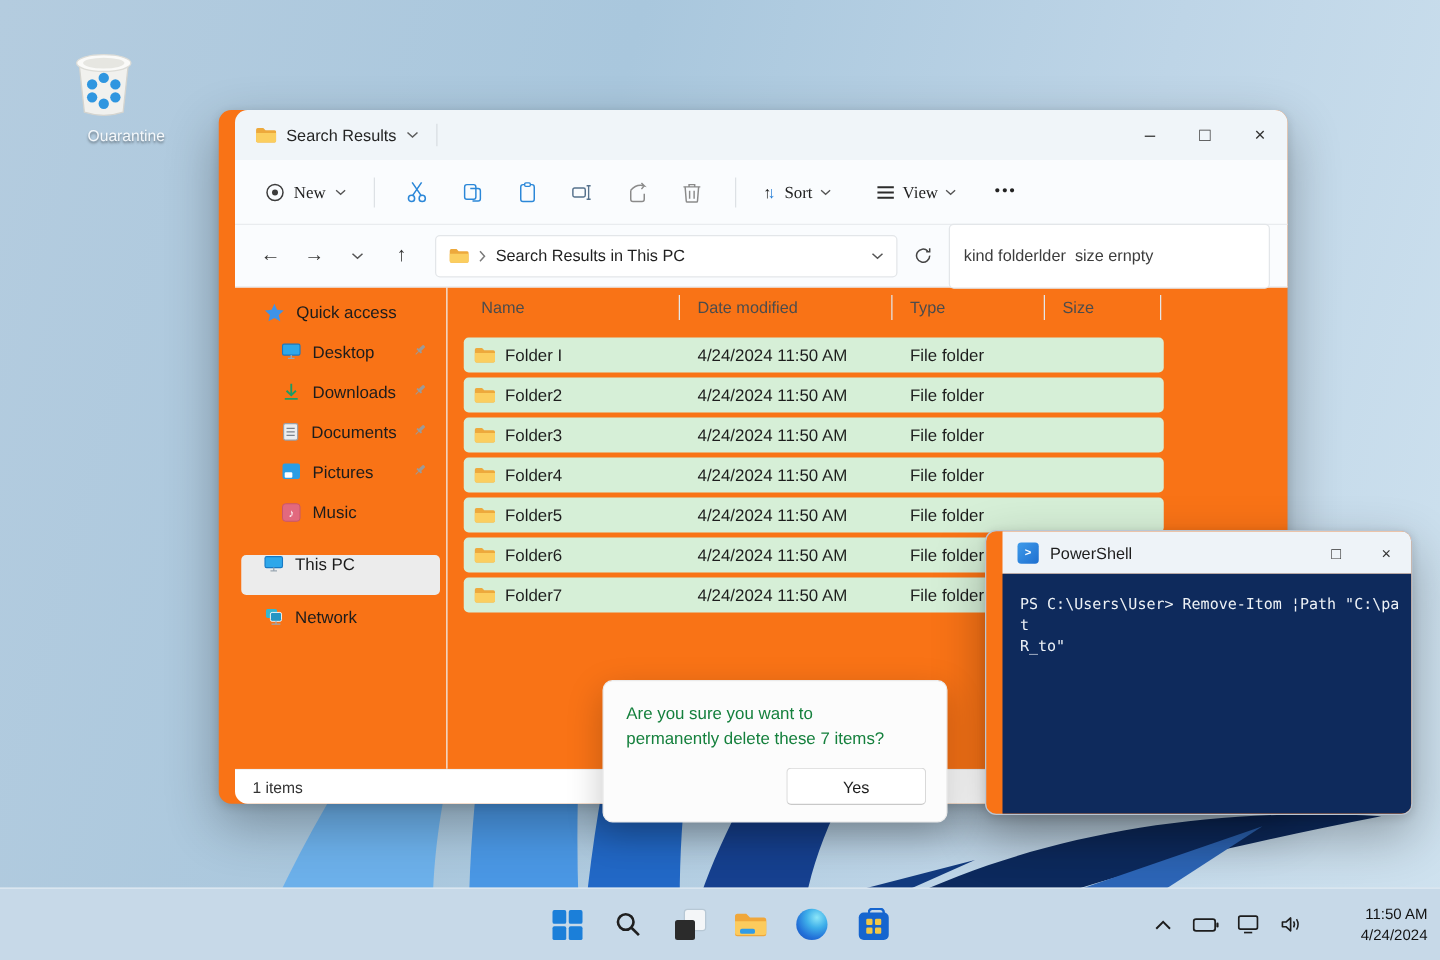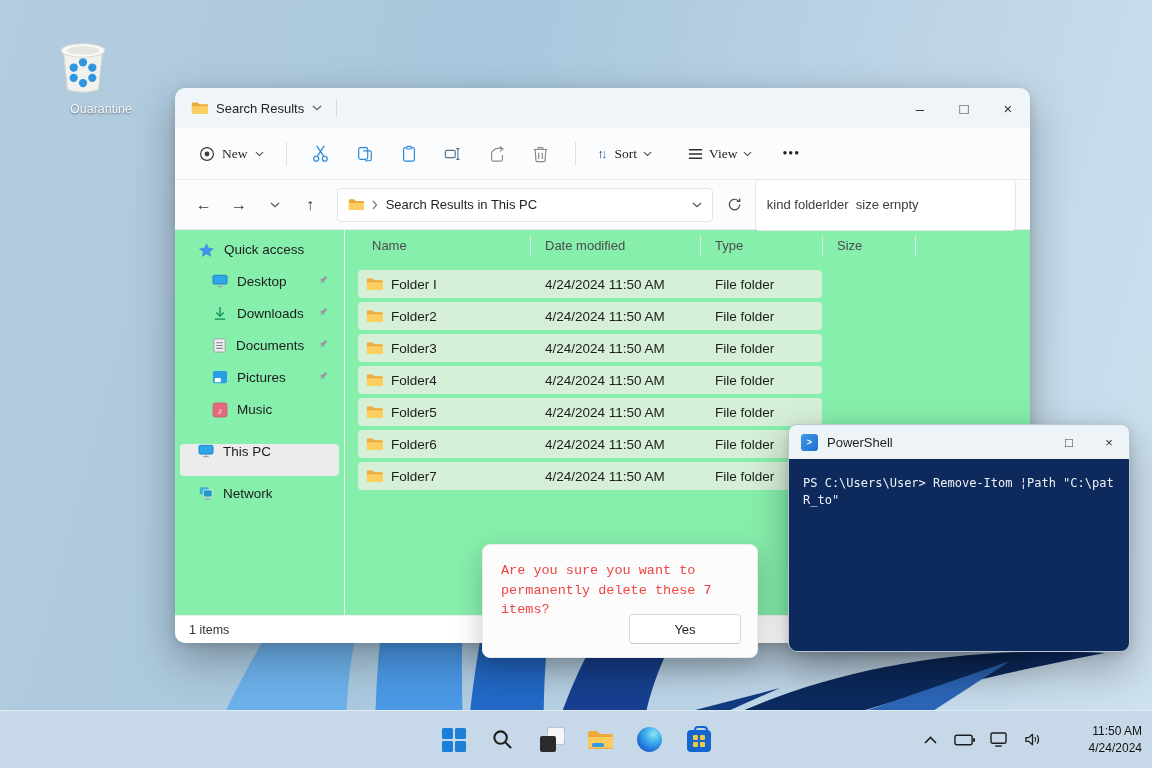--- a/index.html
+++ b/index.html
@@ -8,22 +8,22 @@
          background:linear-gradient(105deg,#b4ccdf 0%,#a9c7dd 38%,#bed5e7 70%,#cfe2ef 100%); }
 
   
   .bloom { position:absolute; left:0; bottom:0; width:1152px; height:660px; z-index:0; }
 
   
   .desktop-icon { position:absolute; left:52px; top:36px; width:98px; text-align:center; z-index:1; }
   .desktop-icon .label { margin-top:4px; font-size:12.5px; color:#f4f8fb; text-shadow:0 1px 2px rgba(0,0,0,.45); }
 
   
-  .window { position:absolute; background:#86efac; border-radius:10px;
-            box-shadow:0 16px 42px rgba(0,0,0,.30), 0 2px 8px rgba(0,0,0,.12); }
+  .window { position:absolute; background:#f97316; border-radius:10px;
+            box-shadow:0 16px 42px rgba(0,0,0,.30), 0 2px 8px rgba(0,0,0,.12);padding-left:13px; }
 
   
   .explorer { left:175px; top:88px; width:855px; height:555px; z-index:2; display:flex; flex-direction:column; }
   .ex-titlebar { height:40px; background:#f0f5f9; border-radius:10px 10px 0 0; display:flex; align-items:center; }
   .ex-tab { display:flex; align-items:center; gap:8px; padding:0 14px 0 16px; height:40px; font-size:13px; color:#242424; }
   .ex-tab .chev { color:#5c5c5c; }
   .tab-divider { width:1px; height:18px; background:#d7dde2; }
   .win-controls { margin-left:auto; display:flex; }
   .win-btn { width:44px; height:40px; display:flex; align-items:center; justify-content:center;
              font-size:15px; color:#333; }
@@ -60,32 +60,32 @@
   .side-item .pin { position:absolute; right:10px; color:#8d8d8d; }
   .side-gap { height:10px; }
 
   .main { flex:1; padding:0 0 0 13px; position:relative; }
   .cols { display:grid; grid-template-columns:173px 170px 122px 93px; height:32px; align-items:center;
           font-size:13px; color:#4c4c4c; width:560px; }
   .cols .col { padding-left:14px; position:relative; height:20px; line-height:20px; }
   .cols .col::after { content:""; position:absolute; right:0; top:0; height:20px; width:1px; background:#e4e6e8; }
   .rows { margin-top:8px; }
   .filerow { display:grid; grid-template-columns:173px 170px 122px 93px; align-items:center; height:28px;
-             width:464px; background:#d6efd7; border-radius:4px; margin-bottom:4px; font-size:13.5px; color:#1d1d1d; }
+             width:560px; background:#d6efd7; border-radius:4px; margin-bottom:4px; font-size:13.5px; color:#1d1d1d; }
   .cell-name { display:flex; align-items:center; gap:8px; padding-left:8px; }
   .cell { padding-left:14px; }
 
   .ex-statusbar { height:28px; display:flex; align-items:center; padding-left:14px; font-size:12.5px;
                   color:#333; border-top:1px solid #f0f1f3; border-radius:0 0 10px 10px; background:#fff; }
 
   
   .dialog { position:absolute; left:482px; top:544px; width:276px; height:114px; background:#fcfcfc;
             border:1px solid #ebebeb; border-radius:8px; z-index:4;
             box-shadow:0 10px 28px rgba(0,0,0,.22); }
-  .dialog .msg { padding:16px 18px 0 18px; font-size:13.5px; color:#ef4444; line-height:1.45; width:262px;font-family:Liberation Mono, monospace; }
+  .dialog .msg { padding:16px 18px 0 18px; font-size:13.5px; color:#15803d; line-height:1.45; width:262px; }
   .yes-button { position:absolute; right:16px; bottom:13px; width:112px; height:30px; background:#fff;
                 border:1px solid #d9d9d9; border-bottom-color:#c8c8c8; border-radius:4px; font-size:13px;
                 color:#1d1d1d; font-family:"Liberation Sans",sans-serif; }
 
   
   .powershell { left:788px; top:424px; width:342px; height:228px; z-index:3; border-radius:9px;
                 display:flex; flex-direction:column; overflow:hidden; border:1px solid #b9c6d4; }
   .ps-titlebar { height:34px; background:#eef3f8; display:flex; align-items:center; padding-left:12px; }
   .ps-icon { width:17px; height:17px; border-radius:3px; background:linear-gradient(135deg,#3f9bea,#1e6fd0);
              display:flex; align-items:center; justify-content:center; color:#fff; font-size:9px; font-weight:bold; }

